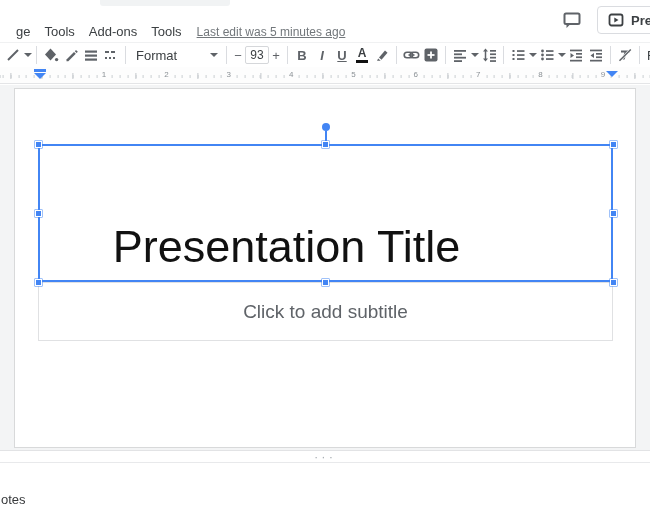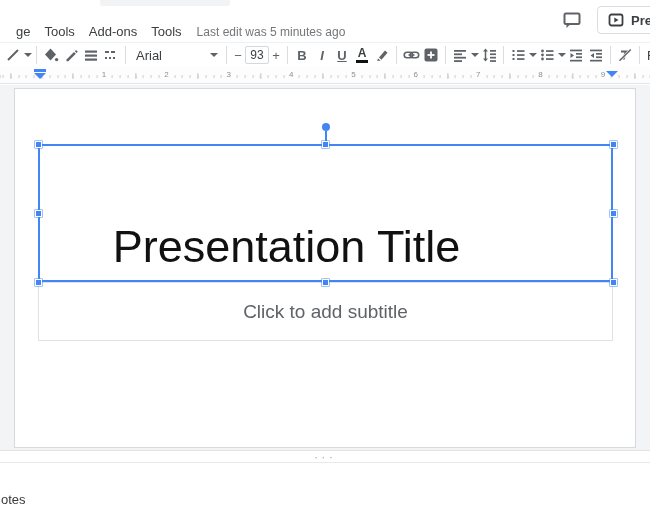--- a/index.html
+++ b/index.html
@@ -6,21 +6,21 @@
   html,body { width:650px; height:505px; }
   body {
     position:relative; overflow:hidden; background:#fff;
     font-family:"Liberation Sans", sans-serif; color:#3c4043;
   }
   
   .titlebar-remnant{position:absolute;left:100px;top:0;width:130px;height:6px;background:#f1f3f4;border-radius:0 0 3px 3px;}
   .menubar{position:absolute;left:0;top:21px;height:21px;display:flex;align-items:center;font-size:13px;color:#3c4043;}
   .menu-item{padding:0 7px;cursor:default;}
   .menu-item:first-child{padding-left:16px;}
-  .last-edit{margin-left:8px;font-size:12px;color:#72777b;white-space:nowrap;}
+  .last-edit{margin-left:8px;font-size:12px;color:#72777b;text-decoration:underline;white-space:nowrap;}
   .comment-btn{position:absolute;left:560px;top:8px;width:24px;height:24px;display:flex;align-items:center;justify-content:center;color:#5f6368;}
   .present-btn{position:absolute;left:597px;top:6px;height:28px;width:90px;border:1px solid #dadce0;border-radius:4px;background:#fff;display:flex;align-items:center;gap:7px;padding:0 10px;font-size:13px;font-weight:bold;color:#3c4043;white-space:nowrap;}
   
   .toolbar{position:absolute;left:0;top:42px;width:650px;height:25px;display:flex;align-items:center;padding-left:3px;border-top:1px solid #f0f1f2;white-space:nowrap;overflow:hidden;background:#fff;}
   .tb-btn{width:20px;height:22px;display:flex;align-items:center;justify-content:center;color:#5f6368;flex:none;}
   .tb-btn.narrow{width:14px;}
   .tb-caret{width:0;height:0;border-left:4px solid transparent;border-right:4px solid transparent;border-top:4px solid #5f6368;margin-left:1px;flex:none;}
   .tb-sep{width:1px;height:18px;background:#dadce0;margin:0 4px;flex:none;}
   .font-select{width:92px;height:22px;display:flex;align-items:center;justify-content:space-between;padding:0 4px 0 6px;font-size:13px;color:#3c4043;flex:none;}
   .size-box{width:24px;height:18px;border:1px solid #d5d7da;border-radius:2px;display:flex;align-items:center;justify-content:center;font-size:12px;color:#3c4043;flex:none;}
@@ -118,21 +118,21 @@
   </div>
   <div class="tb-btn">
     <svg class="ic" width="16" height="16" viewBox="0 0 16 16">
       <line x1="2" y1="5" x2="14" y2="5" stroke="#5f6368" stroke-width="2" stroke-dasharray="4 2"></line>
       <line x1="2" y1="11" x2="14" y2="11" stroke="#5f6368" stroke-width="2" stroke-dasharray="2 2"></line>
     </svg>
   </div>
   <div class="tb-sep"></div>
 
   <div class="font-select">
-    <span>Arial</span>
+    <span>Format</span>
     <span class="tb-caret"></span>
   </div>
   <div class="tb-sep"></div>
 
   <div class="tb-btn narrow txt-ctl">−</div>
   <div class="size-box">93</div>
   <div class="tb-btn narrow txt-ctl">+</div>
   <div class="tb-sep"></div>
 
   <div class="tb-btn txt-ctl bold-b">B</div>

